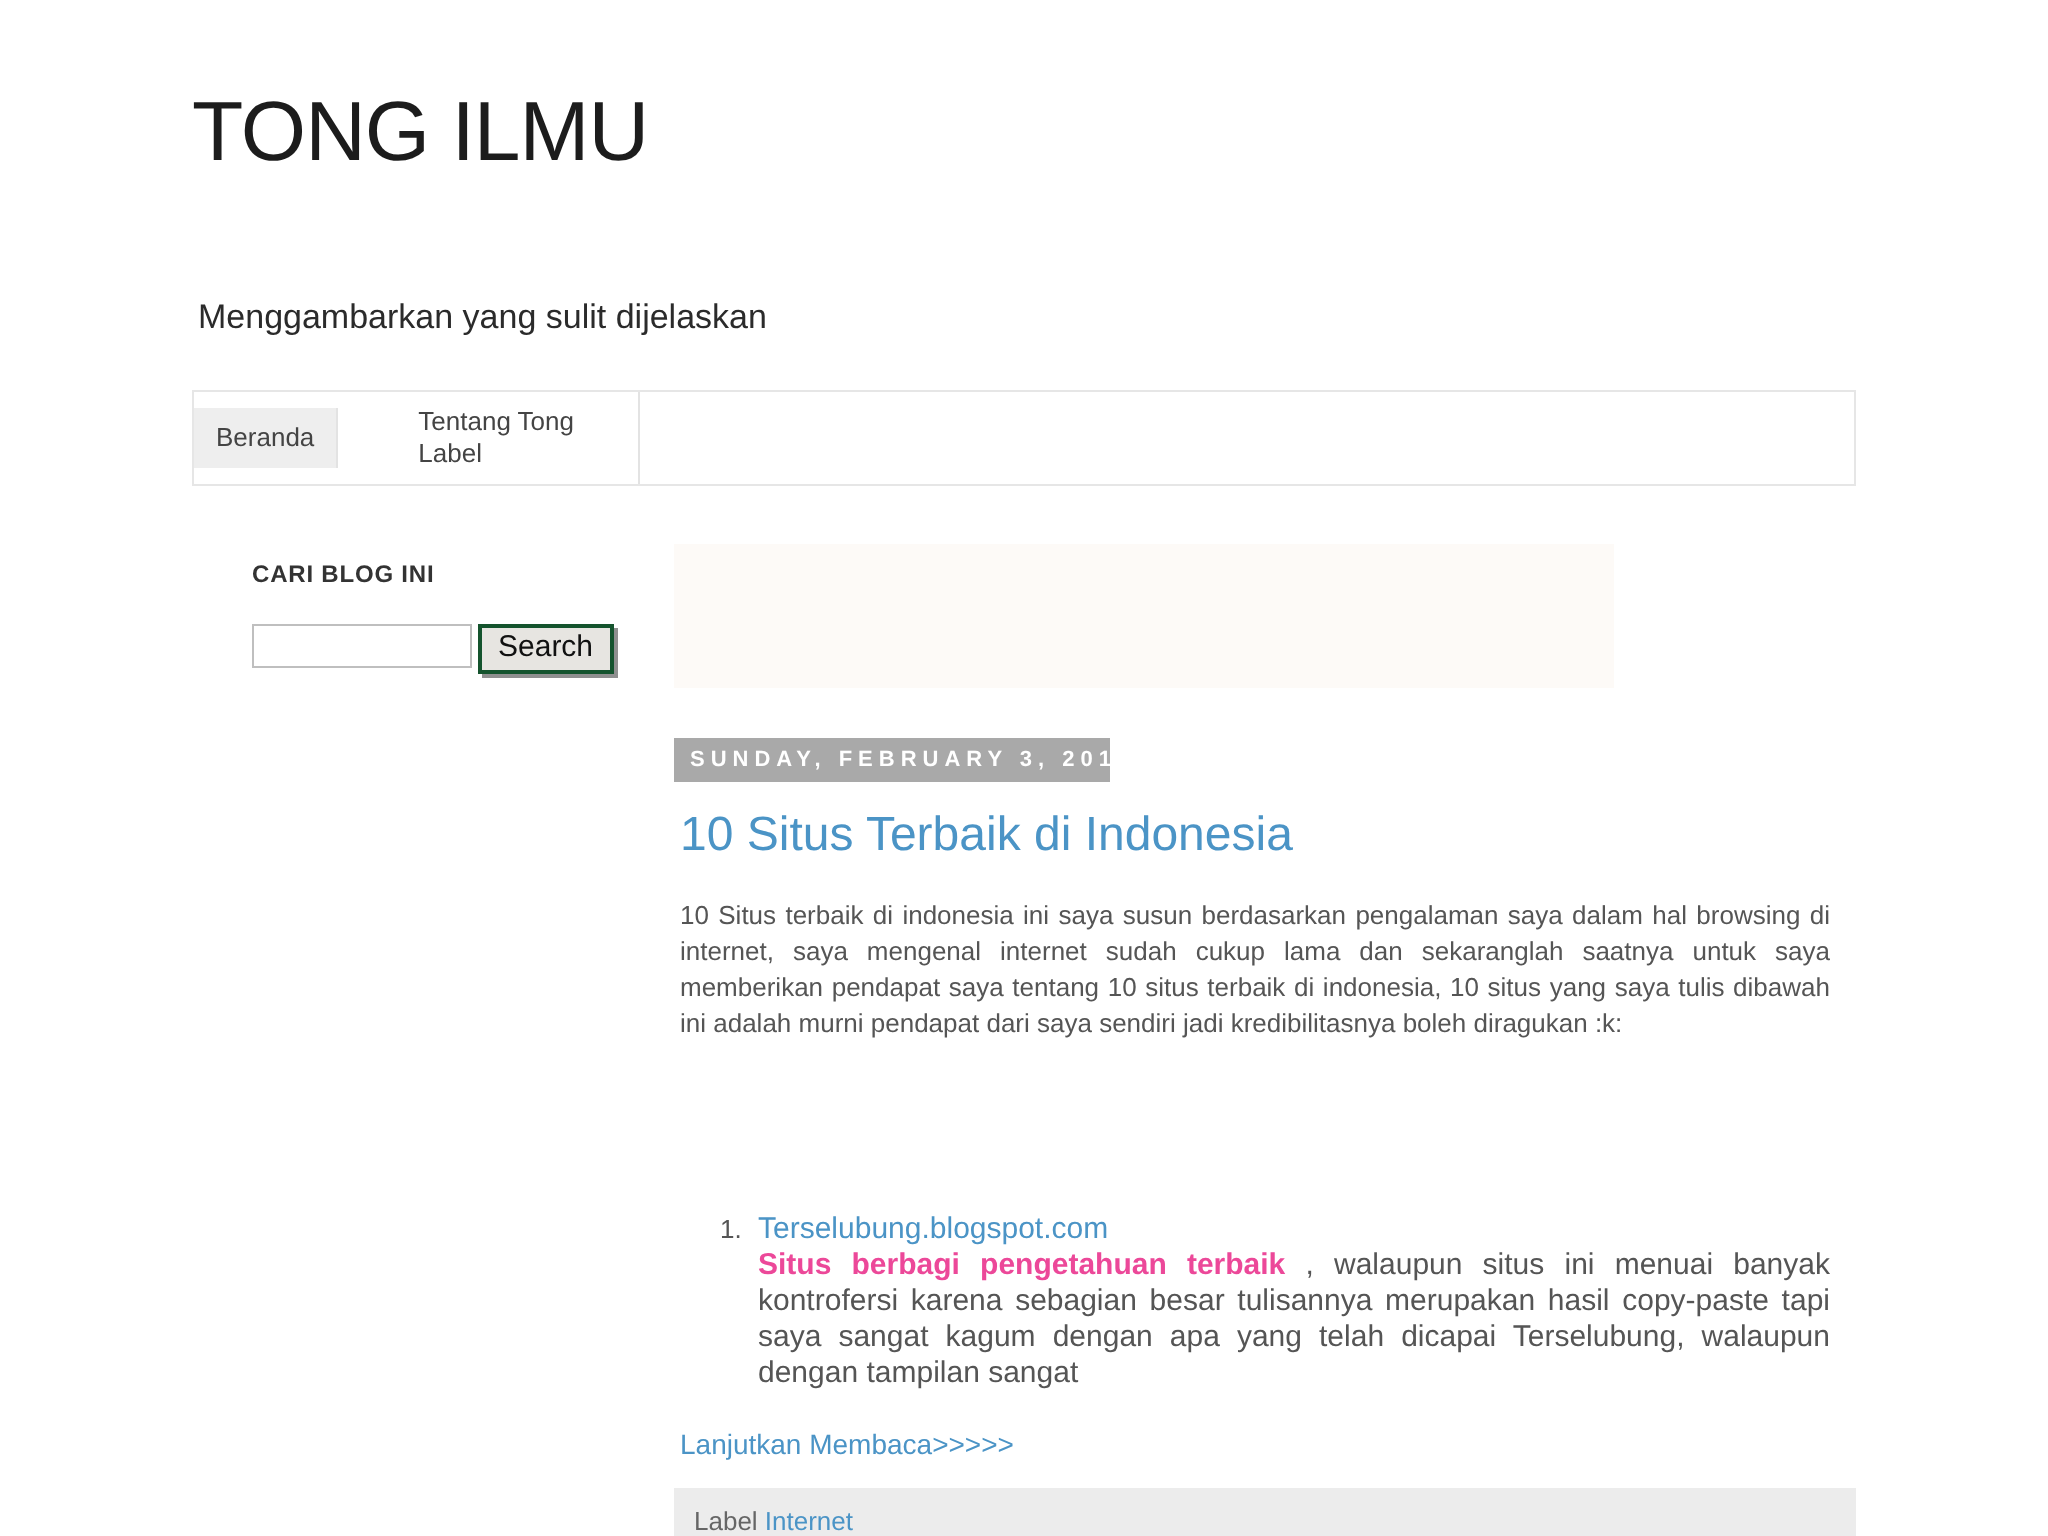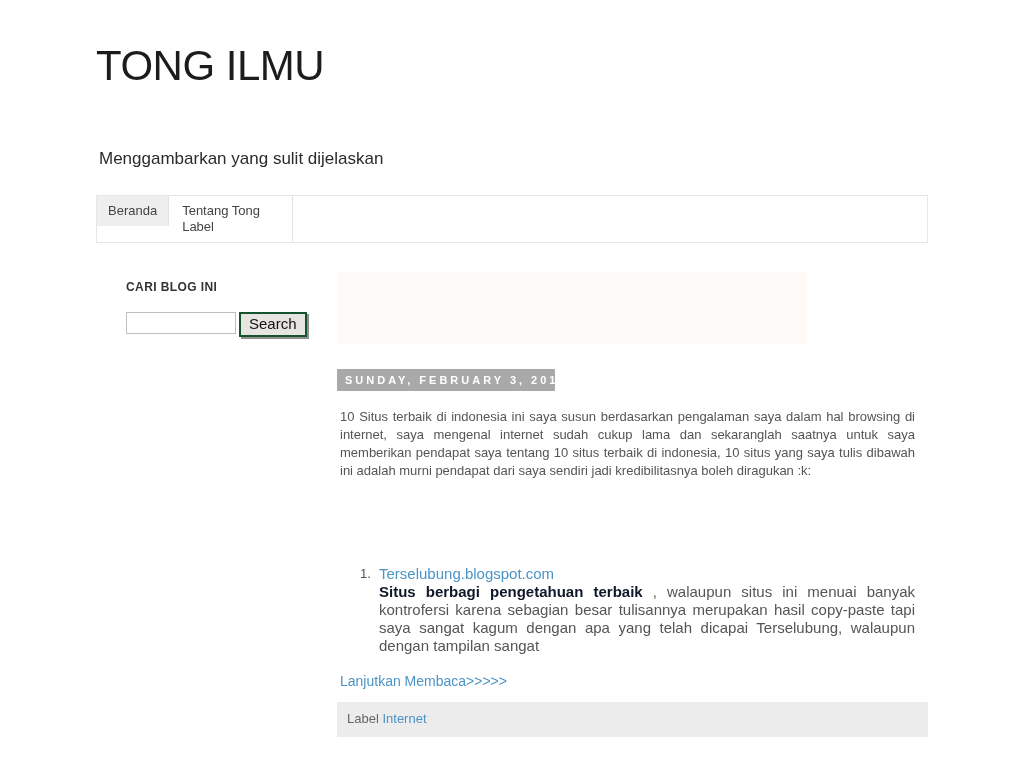--- a/index.html
+++ b/index.html
@@ -17,22 +17,22 @@
   }
   .site-description {
     margin-top: 59px; margin-left: 3px;
     font-size: 17px; color: #2b2b2b; line-height: 20px;
   }
 
   
   .nav-bar {
     margin-top: 26px;
     border: 1px solid #e6e6e6;
-    display: flex; align-items: flex-start;
-    min-height: 48px; background: #ffffff;
+    display: flex; align-items: center;
+    min-height: 48px; background: #ffffff; gap: 27px;
   }
   .nav-tab {
     font-size: 13px; color: #444; line-height: 16px;
     padding: 7px 13px; border-right: 1px solid #e3e3e3;
     cursor: pointer;
   }
   .nav-tab.active { background: #eeeeee; padding: 7px 11px; }
   .nav-tab.wrap { width: 124px; }
 
   
@@ -77,21 +77,21 @@
   .post-body { padding-right: 13px; padding-left: 3px; }
   .post-intro {
     margin-top: 17px; font-size: 13px; line-height: 18px;
     color: #555; text-align: justify;
   }
   .post-gap { height: 85px; }
   .post-list-item { display: flex; margin-left: 20px; }
   .list-number { width: 19px; flex-shrink: 0; font-size: 13px; line-height: 18px; color: #555; text-align: left; }
   .list-body { flex: 1; font-size: 15px; line-height: 18px; color: #555; text-align: justify; }
   .list-body a { color: #4b94c6; text-decoration: none; }
-  .list-bold { font-weight: bold; color: #0f172a; }
+  .list-bold { font-weight: bold; color: #ec4899; }
   .read-more {
     display: inline-block; margin-top: 17px;
     font-size: 14px; color: #4b94c6; text-decoration: none; line-height: 18px;
   }
   .post-footer {
     margin-top: 12px; background: #ececec;
     padding: 8px 10px 10px 10px;
     font-size: 13px; color: #666; line-height: 17px;
   }
   .post-footer a { color: #4b94c6; text-decoration: none; }
@@ -121,20 +121,21 @@
       </div>
     </div>
 
     <div class="main-col">
 
       <div class="content-placeholder"></div>
 
       <div class="date-header">SUNDAY, FEBRUARY 3, 2013</div>
 
       <div class="post-body">
+        <a class="post-title" href="#">10 Situs Terbaik di Indonesia</a>
 
         <div class="post-intro">10 Situs terbaik di indonesia ini saya susun berdasarkan pengalaman saya dalam hal browsing di internet, saya mengenal internet sudah cukup lama dan sekaranglah saatnya untuk saya memberikan pendapat saya tentang 10 situs terbaik di indonesia, 10 situs yang saya tulis dibawah ini adalah murni pendapat dari saya sendiri jadi kredibilitasnya boleh diragukan :k:</div>
 
         <div class="post-gap"></div>
 
         <div class="post-list-item">
           <div class="list-number">1.</div>
           <div class="list-body">
             <a href="#">Terselubung.blogspot.com</a><br>
             <span class="list-bold">Situs berbagi pengetahuan terbaik</span><span> , walaupun situs ini menuai banyak kontrofersi karena sebagian besar tulisannya merupakan hasil copy-paste tapi saya sangat kagum dengan apa yang telah dicapai Terselubung, walaupun dengan tampilan sangat</span>

